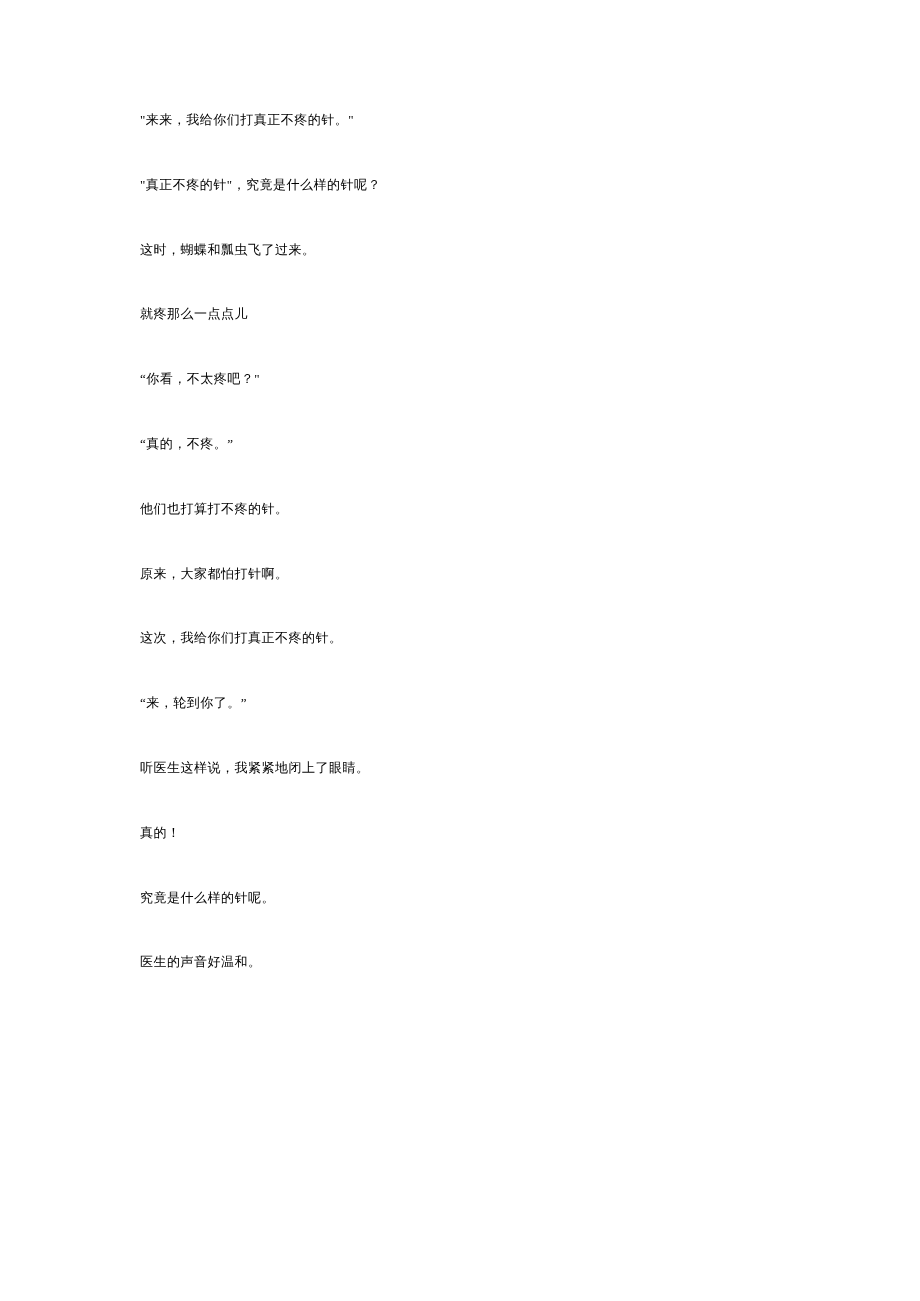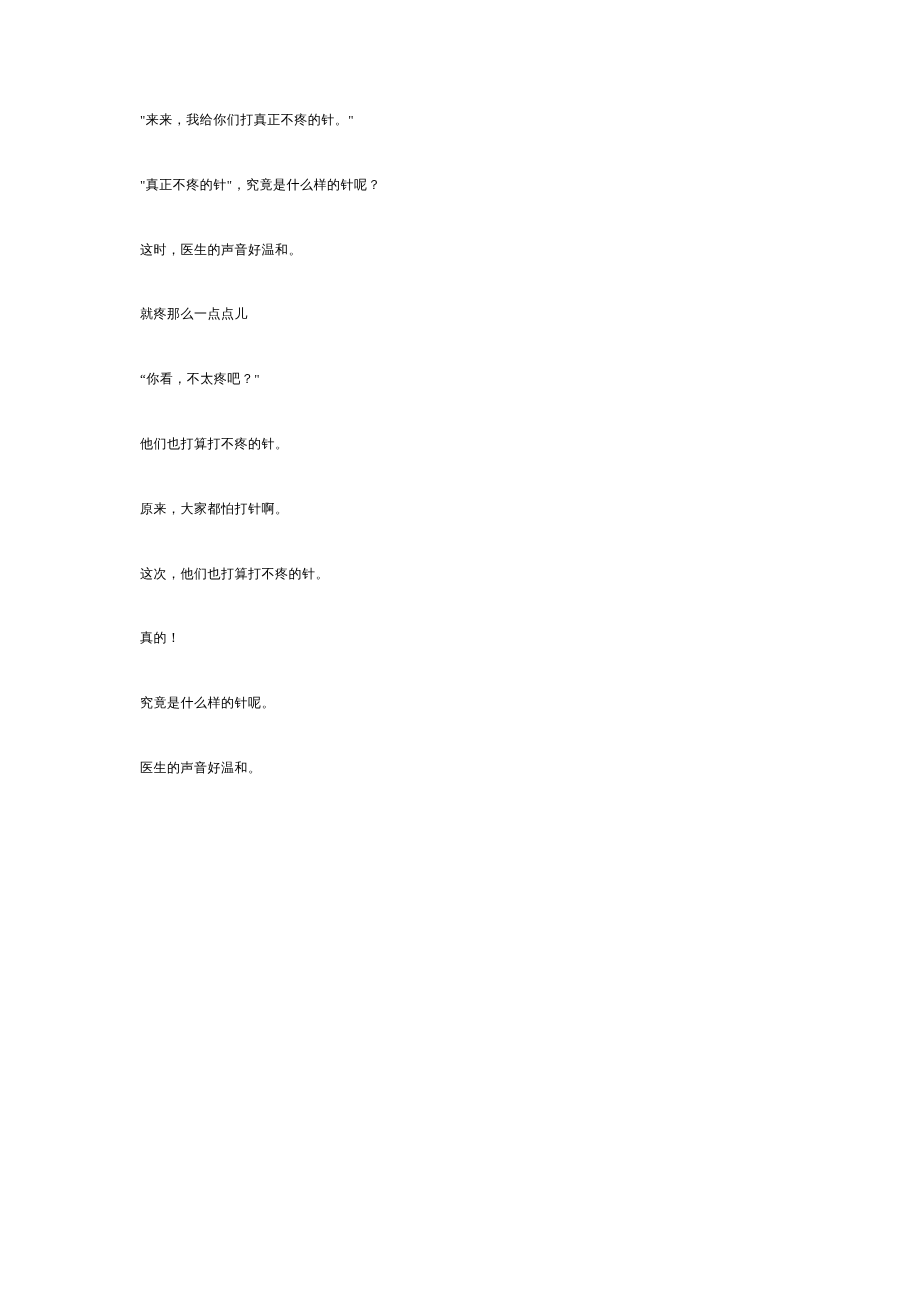--- a/index.html
+++ b/index.html
@@ -20,23 +20,26 @@
     margin-bottom: 44px;
     letter-spacing: 0.5px;
   }
 </style>
 </head>
 <body>
 
 <div class="page">
   <div class="line">"来来，我给你们打真正不疼的针。"</div>
   <div class="line">"真正不疼的针"，究竟是什么样的针呢？</div>
-  <div class="line">这时，医生的声音好温和。</div>
+  <div class="line">这时，蝴蝶和瓢虫飞了过来。</div>
   <div class="line">就疼那么一点点儿</div>
   <div class="line">“你看，不太疼吧？"</div>
+  <div class="line">“真的，不疼。”</div>
   <div class="line">他们也打算打不疼的针。</div>
   <div class="line">原来，大家都怕打针啊。</div>
-  <div class="line">这次，他们也打算打不疼的针。</div>
+  <div class="line">这次，我给你们打真正不疼的针。</div>
+  <div class="line">“来，轮到你了。”</div>
+  <div class="line">听医生这样说，我紧紧地闭上了眼睛。</div>
   <div class="line">真的！</div>
   <div class="line">究竟是什么样的针呢。</div>
   <div class="line">医生的声音好温和。</div>
 
 </div>
 
 </body></html>

